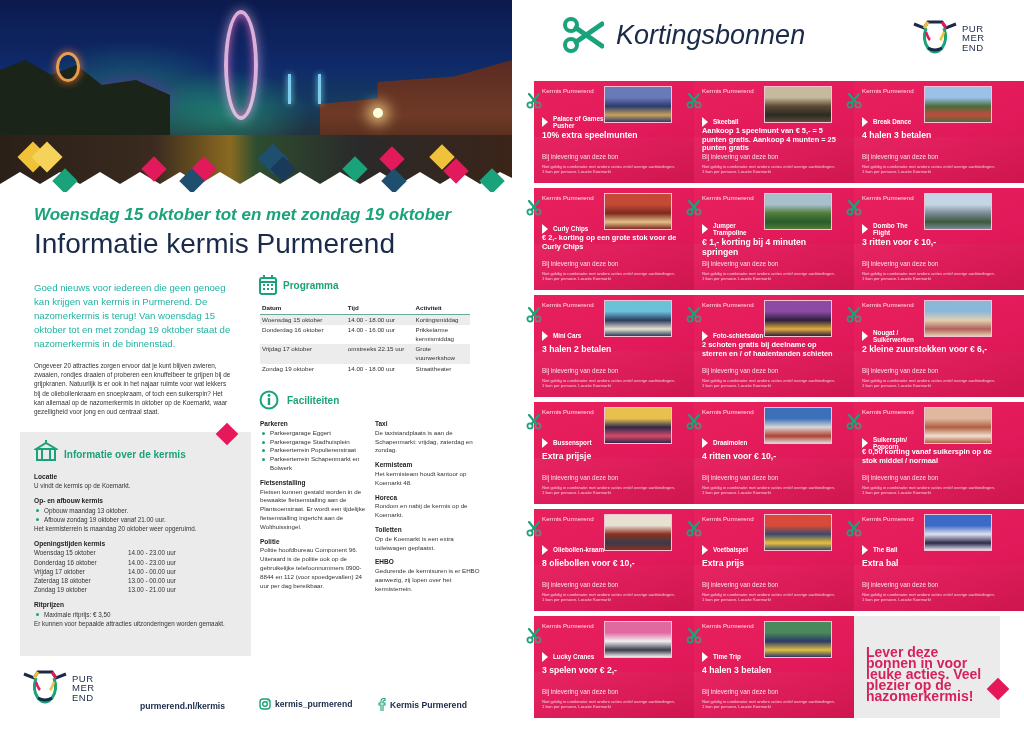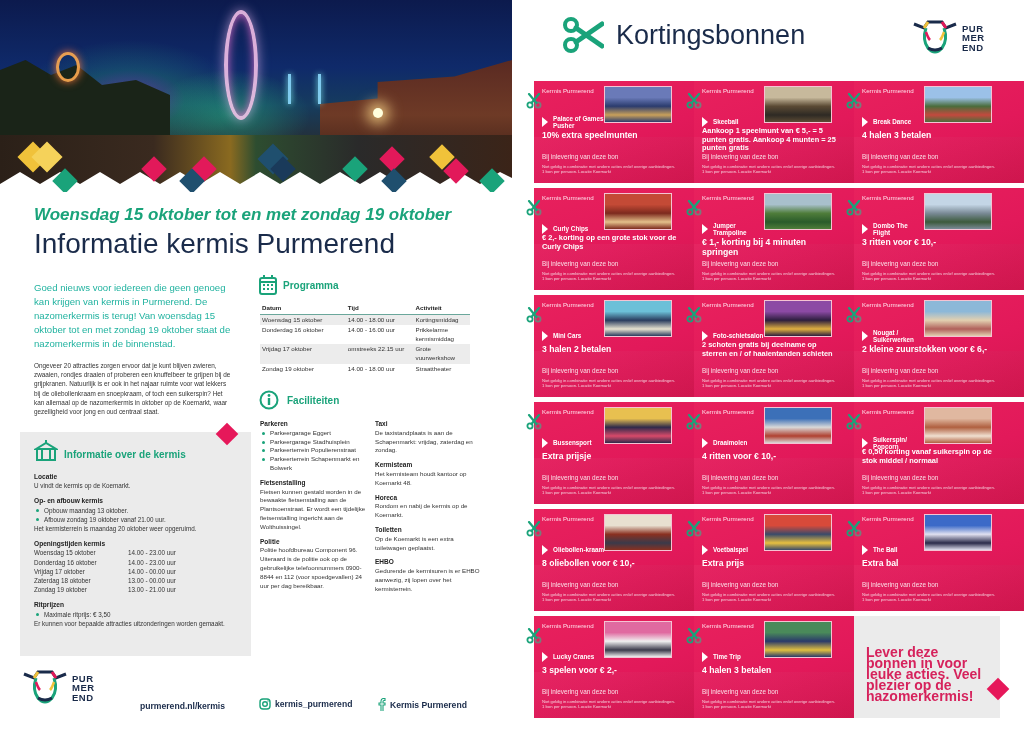--- a/index.html
+++ b/index.html
@@ -56,27 +56,27 @@
   .prog-table tr:nth-child(odd) td { background: #ececec; }
 
   .fac-head { position: absolute; left: 259px; top: 390px; display: flex; align-items: center; gap: 8px; }
   .fac-head .label { font-size: 10px; font-weight: bold; color: #1aa37a; }
   .fac-col { position: absolute; top: 420px; width: 110px; font-size: 6.2px; line-height: 8.8px; color: #333; }
   .fac-col h4 { font-size: 6.5px; font-weight: bold; color: #222; margin-top: 6px; }
   .fac-col h4:first-child { margin-top: 0; }
 
   .footer-left { position: absolute; left: 22px; top: 668px; width: 490px; height: 50px; }
   .logo { display: flex; align-items: center; gap: 4px; }
-  .logo .word { font-size: 9.5px; line-height: 9.5px; font-weight: bold; color: #1a2b4a; letter-spacing: 0.5px; }
+  .logo .word { font-size: 9.5px; line-height: 9.5px; font-weight: normal; color: #1a2b4a; letter-spacing: 0.5px; }
   .footer-link { position: absolute; top: 33px; font-size: 8.6px; font-weight: bold; color: #1a2b4a; display: flex; align-items: center; gap: 4px; }
 
   
   .right-page { position: absolute; left: 512px; top: 0; width: 512px; height: 735px; background: #fff; }
   .r-title { position: absolute; left: 50px; top: 16px; display: flex; align-items: center; gap: 12px; }
-  .r-title .text { font-size: 27px; color: #1a2b4a; margin-top: 0; }
+  .r-title .text { font-size: 27px; color: #1a2b4a; margin-top: 0; font-style: italic; }
   .r-logo { position: absolute; left: 400px; top: 18px; }
 
   .coupon { position: absolute; width: 175px; height: 102px; background: linear-gradient(160deg, #e8215d 0%, #e2195a 55%, #d4164f 100%); color: #fff; overflow: hidden; }
   .coupon::after { content: ""; position: absolute; left: 0; top: 55%; width: 100%; height: 45%; background: linear-gradient(160deg, rgba(255,255,255,0.04), rgba(0,0,0,0.03)); pointer-events: none; }
   .coupon .brand { position: absolute; left: 8px; top: 6px; font-size: 6.2px; color: #ffe0ea; }
   .coupon .photo { position: absolute; left: 70px; top: 5px; width: 68px; height: 37px; border: 1px solid #f5c3d3; }
   .coupon .attr { position: absolute; left: 8px; top: 30px; height: 22px; display: flex; align-items: center; gap: 5px; width: 64px; }
   .coupon .attr .arrow { width: 0; height: 0; border-top: 5px solid transparent; border-bottom: 5px solid transparent; border-left: 6px solid #fff; flex-shrink: 0; }
   .coupon .attr .name { font-size: 6.3px; font-weight: bold; line-height: 7.4px; color: #fff; }
   .coupon .offer { position: absolute; left: 8px; top: 50px; width: 136px; font-size: 8.6px; font-weight: bold; line-height: 9.6px; color: #fff; }

